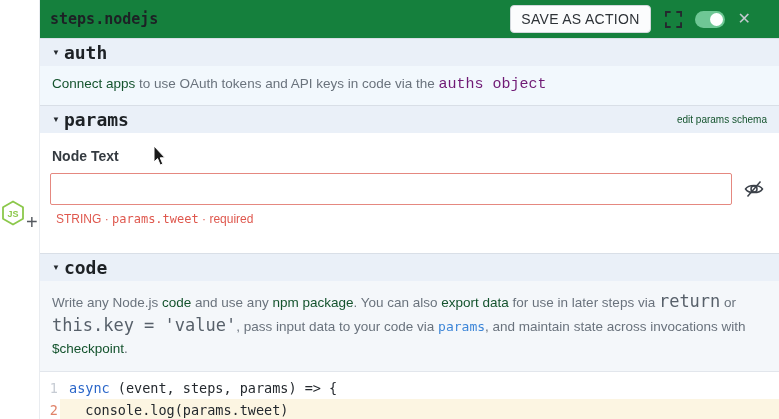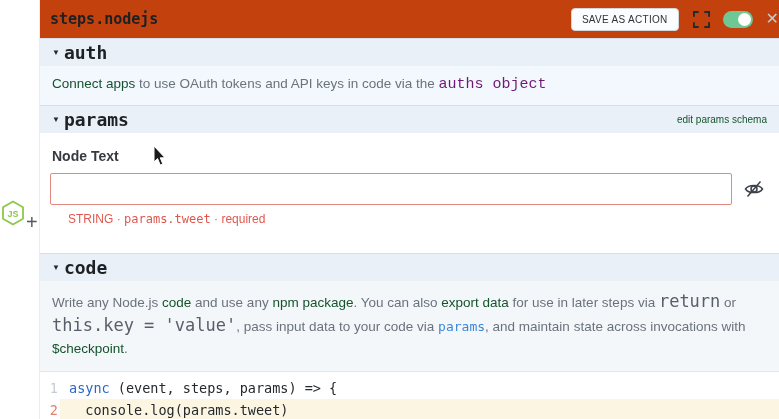--- a/index.html
+++ b/index.html
@@ -14,26 +14,26 @@
   
   .rail { width:40px; flex:0 0 40px; border-right:1px solid #e9ecf0; background:#fff;
           display:flex; flex-direction:row; align-items:center; }
   .rail .logo { margin-top:6px; width:26px; height:26px; }
   .rail .plus { margin-top:24px; font-size:20px; line-height:20px; color:#55595f; cursor:default; }
 
   
   .main { flex:1; display:flex; flex-direction:column; min-width:0; }
 
   
-  .hdr { height:38px; flex:0 0 38px; display:flex; align-items:center; padding:0 0 0 10px; background:#c2410c; }
+  .hdr { height:38px; flex:0 0 38px; display:flex; align-items:center; padding:0 28px 0 10px; background:#15803d; }
   .hdr .title { font-family:"DejaVu Sans Mono", monospace; font-weight:bold; font-size:15px; color:#1d2125; }
   .hdr .spacer { flex:1; }
   .btn-save {
     background:#fbfcfd; border:1px solid #d2d7dc; border-radius:4px;
-    font-size:10px; letter-spacing:.3px; color:#2e3338; padding:5px 10px; cursor:pointer;
+    font-size:14px; letter-spacing:.3px; color:#2e3338; padding:5px 10px; cursor:pointer;
     font-family:"Liberation Sans", sans-serif;
   }
   .fs-icon { margin-left:14px; width:17px; height:17px; cursor:pointer; }
   .toggle { margin-left:13px; width:30px; height:17px; border-radius:9px; background:#6fc795; position:relative; cursor:pointer; }
   .toggle .knob { position:absolute; top:2px; right:2px; width:13px; height:13px; border-radius:50%; background:#fff; }
   .close-x { margin-left:13px; color:#c3c9cf; font-size:16px; line-height:16px; cursor:pointer; }
 
   
   .section { border-top:1px solid #d9dfe7; }
   .sec-head {
@@ -54,21 +54,21 @@
   
   .params-body { background:#fff; padding:15px 12px 14px 10px; }
   .field-label { font-size:14px; font-weight:bold; color:#343a40; margin-left:2px; }
   .input-row { display:flex; align-items:center; margin-top:9px; }
   .tweet-input {
     flex:1; height:32px; border:1px solid #e58880; border-radius:2px; background:#fff;
     font-size:13px; padding:0 8px; outline:none; color:#24292e;
     font-family:"Liberation Sans", sans-serif;
   }
   .eye-wrap { width:26px; margin-left:9px; display:flex; justify-content:center; cursor:pointer; }
-  .meta { margin-top:7px; margin-left:18px; font-size:12px; color:#df584e; }
+  .meta { margin-top:7px; margin-left:6px; font-size:12px; color:#df584e; }
   .meta .mono { font-size:12px; color:#df584e; }
 
   .code-section { margin-top:13px; }
   .code-desc { background:#f4f7fa; padding:9px 12px 11px 12px; font-size:13.5px; color:#6a737d; line-height:22px; }
   .code-desc .imono { font-family:"DejaVu Sans Mono", monospace; font-size:17px; color:#57606a; }
   .code-desc .imono-lnk { font-family:"DejaVu Sans Mono", monospace; font-size:13px; color:#3d86d8; }
 
   
   .editor { border-top:1px solid #e2e6ec; background:#fff; padding-top:5px; font-family:"DejaVu Sans Mono", monospace; font-size:13.5px; flex:1; }
   .cline { display:flex; height:22px; line-height:22px; }

